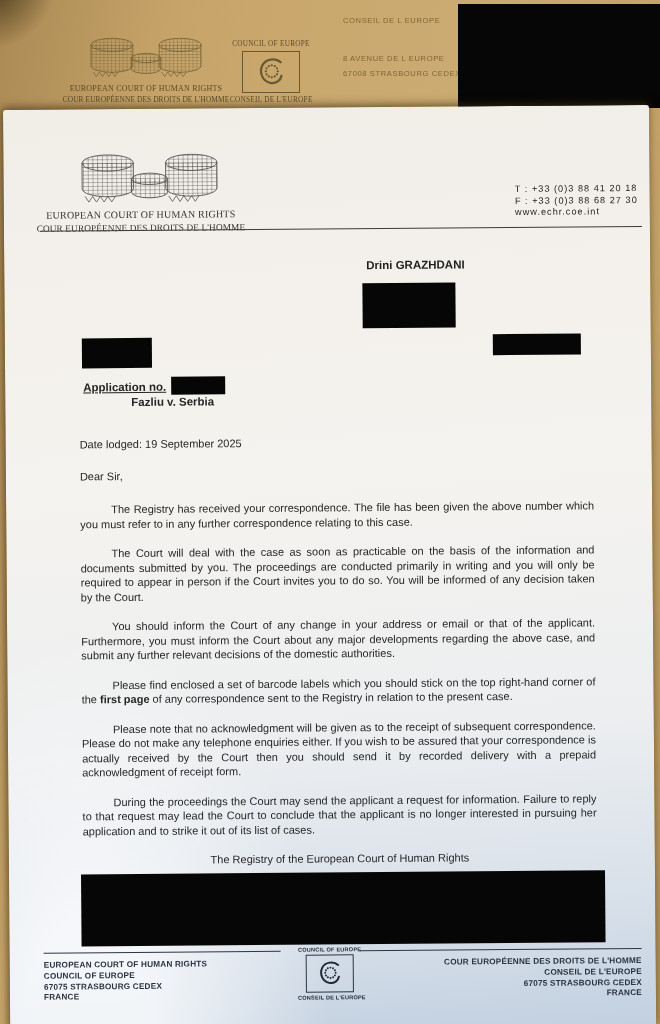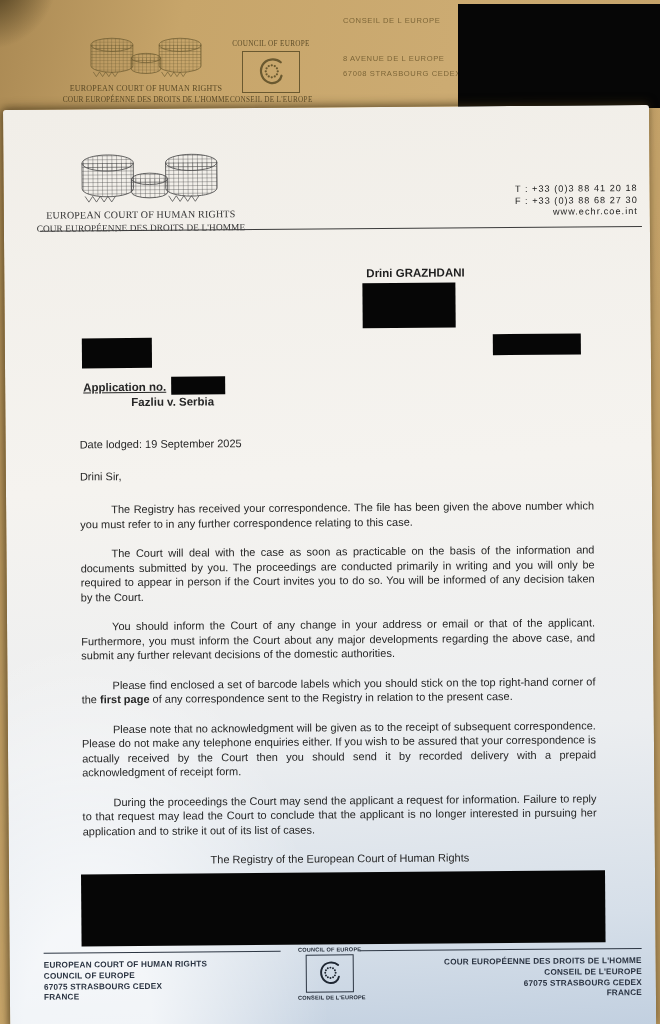--- a/index.html
+++ b/index.html
@@ -34,24 +34,24 @@
       radial-gradient(ellipse at 12% 100%, rgba(255,255,255,.75) 0 8%, rgba(255,255,255,0) 30%),
       linear-gradient(176deg, #f1eee8 0%, #f5f3ef 40%, #eceef0 68%, #d6dfe9 88%, #c2d0e0 100%);
     box-shadow:0 -3px 9px rgba(60,45,20,.5), -3px 0 6px rgba(60,45,20,.35);
     border-radius:3px 3px 0 0; color:#262626;
   }
   .lh-building { position:absolute; left:70px; top:42px; width:152px; height:56px; color:#4c4c4c; }
   .lh-captions { position:absolute; left:16px; top:100px; width:242px; text-align:center;
     font-family:"Liberation Serif", serif; color:#333; }
   .lh-captions .l1 { font-size:10px; letter-spacing:.2px; }
   .lh-captions .l2 { font-size:9.3px; letter-spacing:.1px; margin-top:3px; }
-  .lh-contact { position:absolute; right:12px; top:78px; text-align:right;
+  .lh-contact { position:absolute; right:12px; top:78px; text-align:left;
     font-size:9.2px; line-height:11.5px; letter-spacing:1px; color:#1c1c1c; }
   .lh-rule { position:absolute; left:36px; right:8px; top:121px; border-top:1.8px solid #3a3a3a; }
-  .recipient { position:absolute; left:362px; top:160px; font-size:11.5px; font-weight:bold; color:#1f1f1f; }
+  .recipient { position:absolute; left:362px; top:152px; font-size:11.5px; font-weight:bold; color:#1f1f1f; }
   .red-a { left:358px; top:176px; width:93px; height:45px; }
   .red-b { left:488px; top:228px; width:88px; height:21px; }
   .red-c { left:77px;  top:229px; width:70px; height:30px; }
   .app-row { position:absolute; left:78px; top:268px; font-size:11.5px; font-weight:bold; }
   .app-row .lbl { text-decoration:underline; }
   .app-row .inline-red { display:inline-block; width:54px; height:18px; background:#060606;
     vertical-align:-4px; margin-left:5px; }
   .case-name { position:absolute; left:78px; top:287px; font-size:11.5px; font-weight:bold;margin-left:48px; }
   .date-line { position:absolute; left:74px; top:329px; font-size:11px; }
   .salutation { position:absolute; left:74px; top:361px; font-size:11px; }
@@ -155,21 +155,21 @@
     <div class="redaction red-a"></div>
     <div class="redaction red-b"></div>
     <div class="redaction red-c"></div>
 
     <div class="app-row">
       <span class="lbl">Application no.</span><span class="inline-red"></span>
     </div>
     <div class="case-name">Fazliu v. Serbia</div>
 
     <div class="date-line">Date lodged: 19 September 2025</div>
-    <div class="salutation">Drini Sir,</div>
+    <div class="salutation">Dear Sir,</div>
 
     <div class="body">
       <p>The Registry has received your correspondence. The file has been given the above number which you must refer to in any further correspondence relating to this case.</p>
       <p>The Court will deal with the case as soon as practicable on the basis of the information and documents submitted by you. The proceedings are conducted primarily in writing and you will only be required to appear in person if the Court invites you to do so. You will be informed of any decision taken by the Court.</p>
       <p>You should inform the Court of any change in your address or email or that of the applicant. Furthermore, you must inform the Court about any major developments regarding the above case, and submit any further relevant decisions of the domestic authorities.</p>
       <p><span>Please find enclosed a set of barcode labels which you should stick on the top right-hand corner of the </span><b>first page</b><span> of any correspondence sent to the Registry in relation to the present case.</span></p>
       <p>Please note that no acknowledgment will be given as to the receipt of subsequent correspondence. Please do not make any telephone enquiries either. If you wish to be assured that your correspondence is actually received by the Court then you should send it by recorded delivery with a prepaid acknowledgment of receipt form.</p>
       <p>During the proceedings the Court may send the applicant a request for information. Failure to reply to that request may lead the Court to conclude that the applicant is no longer interested in pursuing her application and to strike it out of its list of cases.</p>
       <p class="closing">The Registry of the European Court of Human Rights</p>
     </div>

